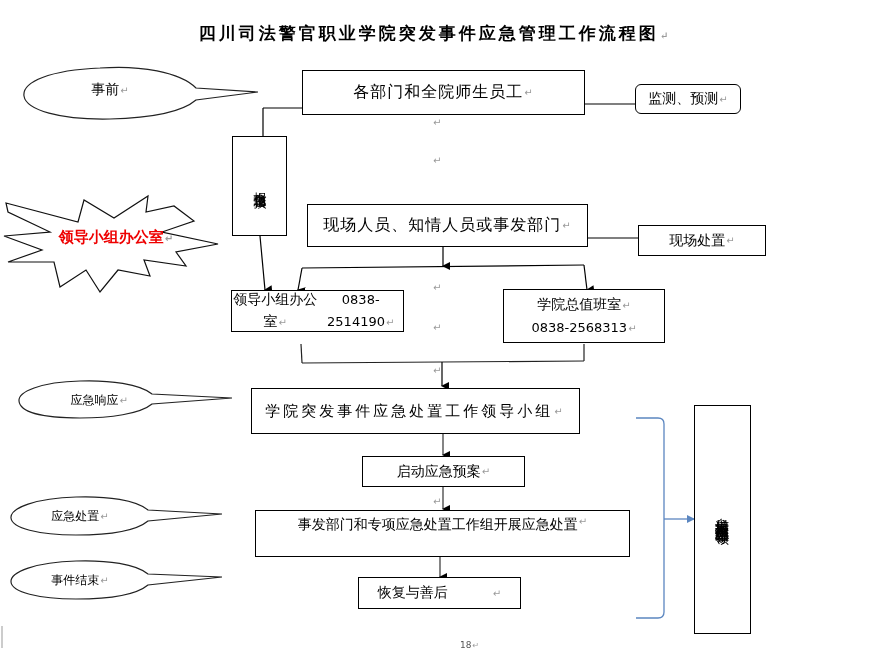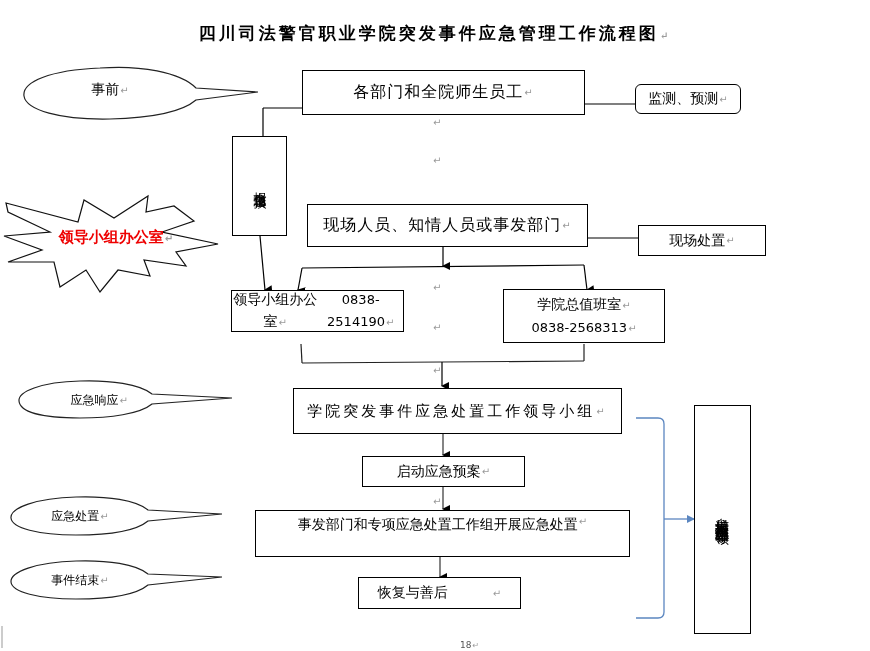--- a/index.html
+++ b/index.html
@@ -114,21 +114,21 @@
 <div class="box" style="left:231px;top:290px;width:173px;height:42px;font-size:14px;line-height:22px;">
   <div><span>领导小组办公室</span><span class="pm">↵</span></div>
   <div style="font-size:13px;"><span>0838-2514190</span><span class="pm">↵</span></div>
 </div>
 
 <div class="box" style="left:503px;top:289px;width:162px;height:54px;flex-direction:column;font-size:14px;line-height:22px;">
   <div><span>学院总值班室</span><span class="pm">↵</span></div>
   <div style="font-size:13px;"><span>0838-2568313</span><span class="pm">↵</span></div>
 </div>
 
-<div class="box" style="left:251px;top:388px;width:329px;height:46px;font-size:15px;letter-spacing:3px;margin-left:42px;">
+<div class="box" style="left:251px;top:388px;width:329px;height:46px;font-size:15px;letter-spacing:3px;">
   <span>学院突发事件应急处置工作领导小组</span>
     <span class="pm">↵</span>
 </div>
 
 <div class="box" style="left:362px;top:456px;width:163px;height:31px;font-size:14px;">
   <span>启动应急预案</span>
     <span class="pm">↵</span>
 </div>
 
 <div class="box" style="left:255px;top:510px;width:375px;height:47px;font-size:14px;align-items:flex-start;padding-top:5px;">

